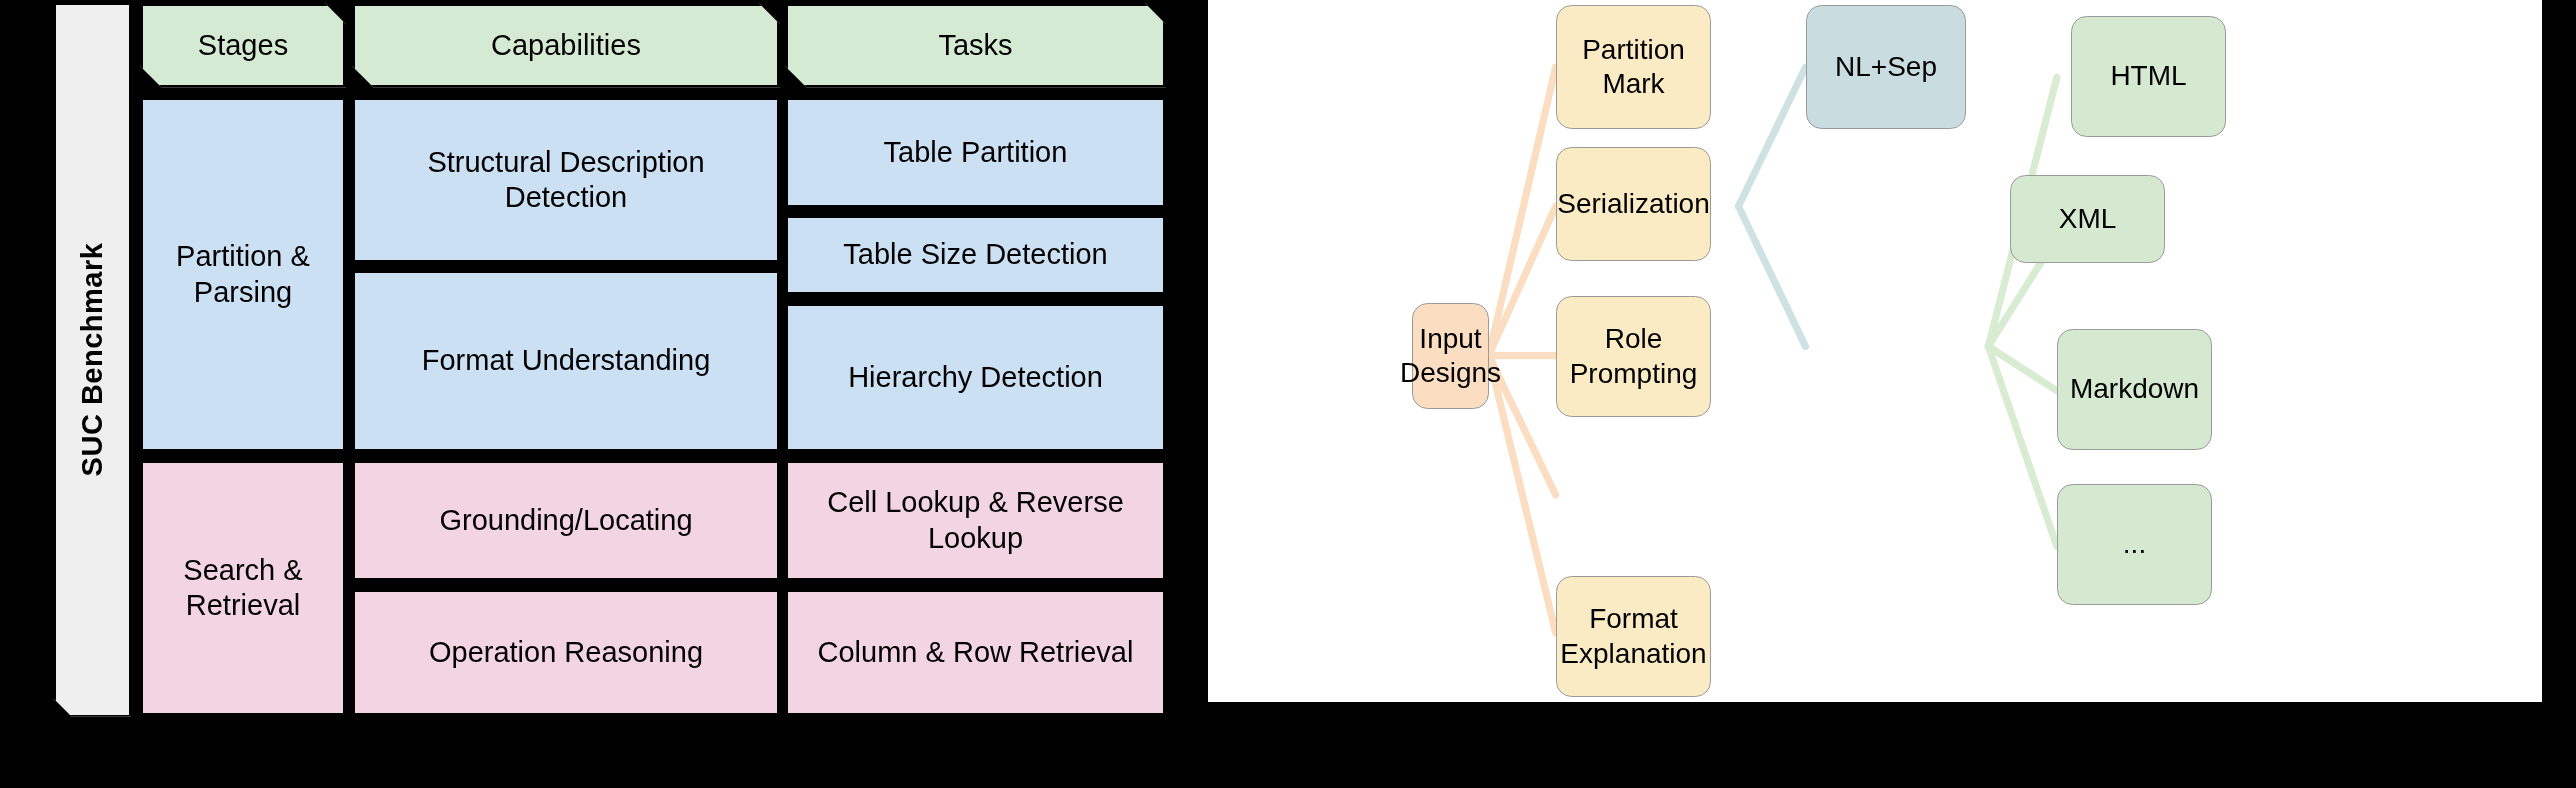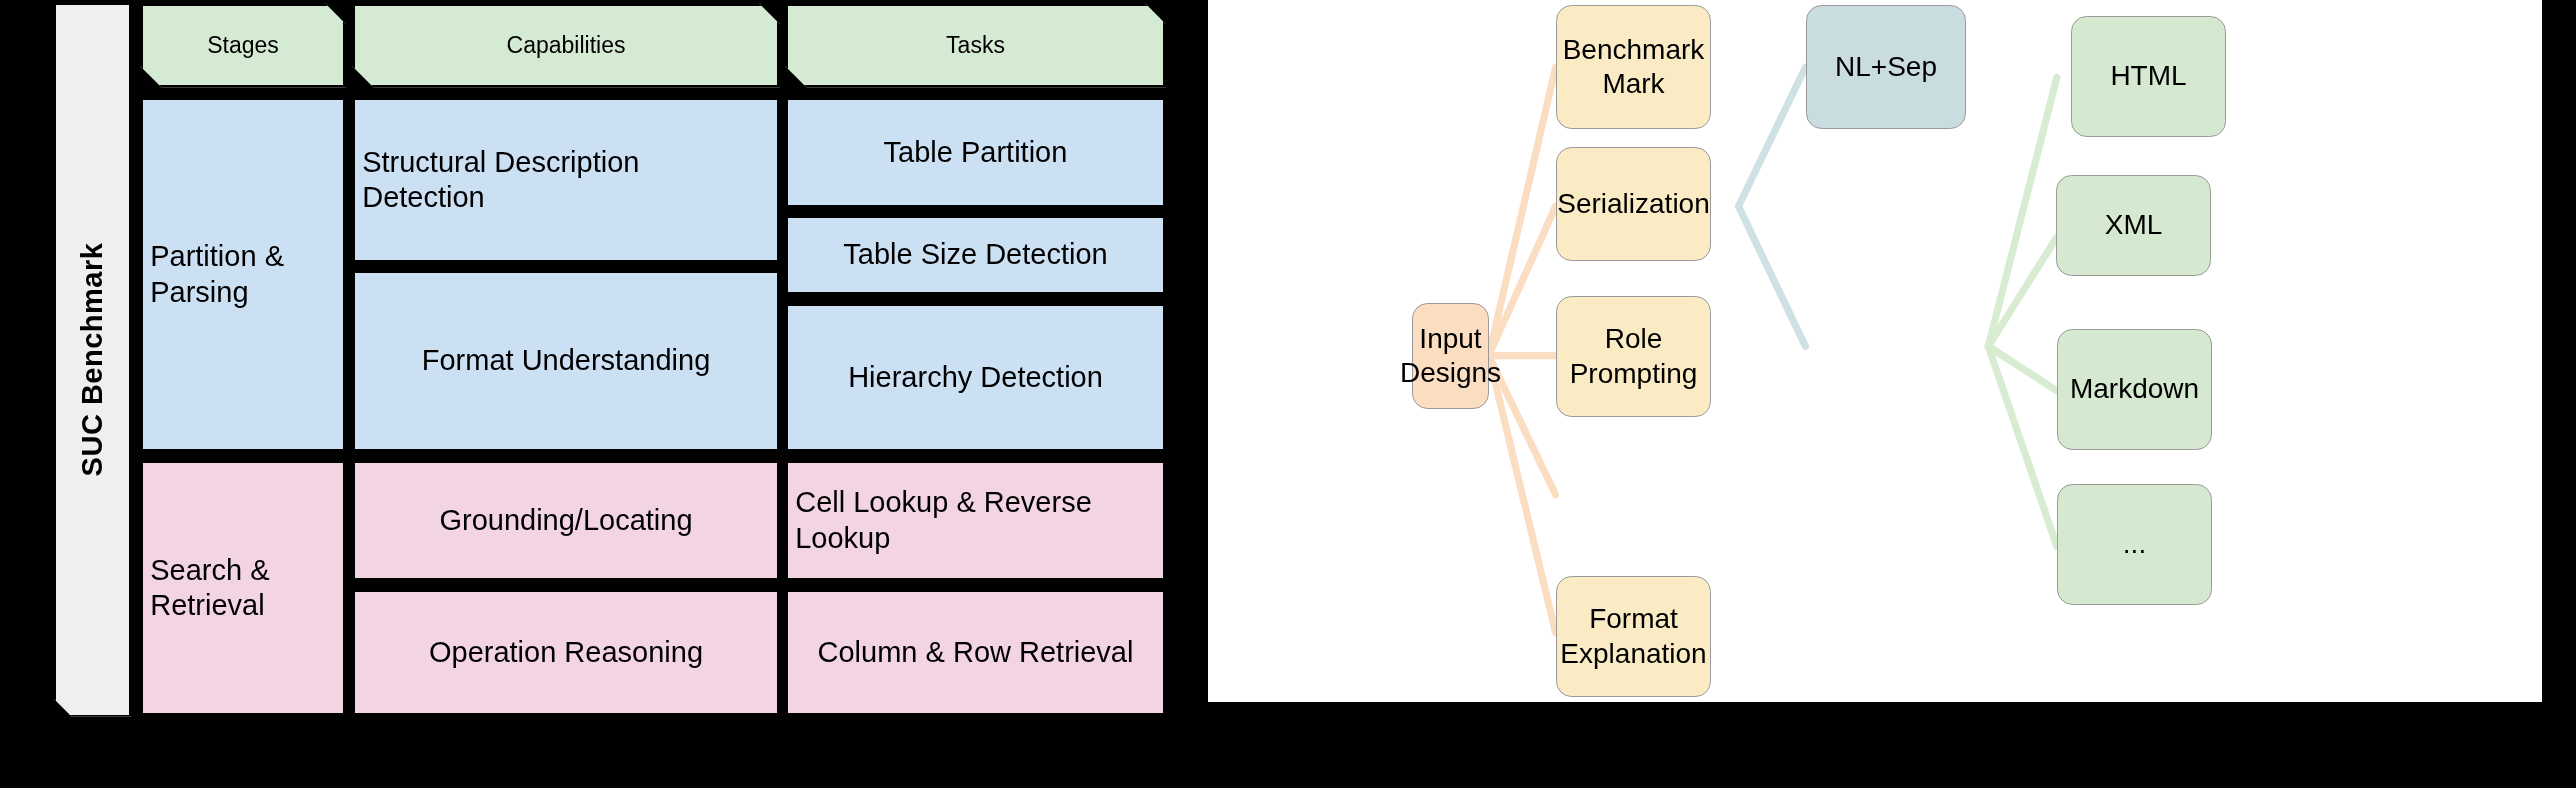--- a/index.html
+++ b/index.html
@@ -18,29 +18,29 @@
   .suc-tag span{
     transform:rotate(-90deg);white-space:nowrap;
     font-size:29px;font-weight:700;color:#000;letter-spacing:0.5px;
   }
 
   .hdr{
     position:absolute;top:2.6px;height:85px;
     background:#d5ead2;border:3.1px solid #000;box-sizing:border-box;
     clip-path:polygon(0 0,calc(100% - 21.6px) 0,100% 21.6px,100% 100%,21.6px 100%,0 calc(100% - 21.6px));
     display:flex;align-items:center;justify-content:center;
-    font-size:23px;color:#000;
+    font-size:29px;color:#000;
   }
   #hdr-stages{left:140px;width:206px;}
   #hdr-capabilities{left:352px;width:428px;}
   #hdr-tasks{left:785px;width:381px;}
 
   .cell{
     position:absolute;border:3.1px solid #000;box-sizing:border-box;
-    display:flex;align-items:center;justify-content:center;text-align:left;
+    display:flex;align-items:center;justify-content:center;text-align:center;
     font-size:29px;color:#000;line-height:1.22;padding:0 7.2px;
   }
   .blue{background:#cce0f4;}
   .pink{background:#f3d4e3;}
 
   
   #stage-pp{left:140px;top:97px;width:206px;height:355px;}
   #stage-sr{left:140px;top:460px;width:206px;height:256px;}
   
   #cap-sdd{left:352px;top:97px;width:428px;height:166px;}
@@ -146,40 +146,40 @@
         <line x1="1515" y1="672" x2="1648" y2="758"></line>
         <line x1="1515" y1="672" x2="1648" y2="1060"></line>
       </g>
     </svg>
 
     <div class="node n-orange" style="left:204px;top:303px;width:77px;height:106px;">
       <span>Input Designs</span>
     </div>
 
     <div class="node n-yellow" style="left:348px;top:5.2px;width:155px;height:124px;">
-      <span>Benchmark Mark</span>
+      <span>Partition Mark</span>
     </div>
     <div class="node n-yellow" style="left:348px;top:147px;width:155px;height:114px;">
       <span>Serialization</span>
     </div>
     <div class="node n-yellow" style="left:348px;top:296px;width:155px;height:121px;">
       <span>Role Prompting</span>
     </div>
     <div class="node n-steel" style="left:598px;top:5.2px;width:160px;height:124px;">
       <span>NL+Sep</span>
     </div>
 
     <div class="node n-yellow" style="left:348px;top:576px;width:155px;height:121px;">
       <span>Format Explanation</span>
     </div>
 
     <div class="node n-green" style="left:849px;top:15.5px;width:155px;height:121px;margin-left:14px;">
       <span>HTML</span>
     </div>
-    <div class="node n-green" style="left:848px;top:175px;width:155px;height:101px;">
+    <div class="node n-green" style="left:802px;top:175px;width:155px;height:88px;">
       <span>XML</span>
     </div>
     <div class="node n-green" style="left:849px;top:329px;width:155px;height:121px;">
       <span>Markdown</span>
     </div>
     <div class="node n-green" style="left:849px;top:484px;width:155px;height:121px;">
       <span>...</span>
     </div>
   </div>
 

